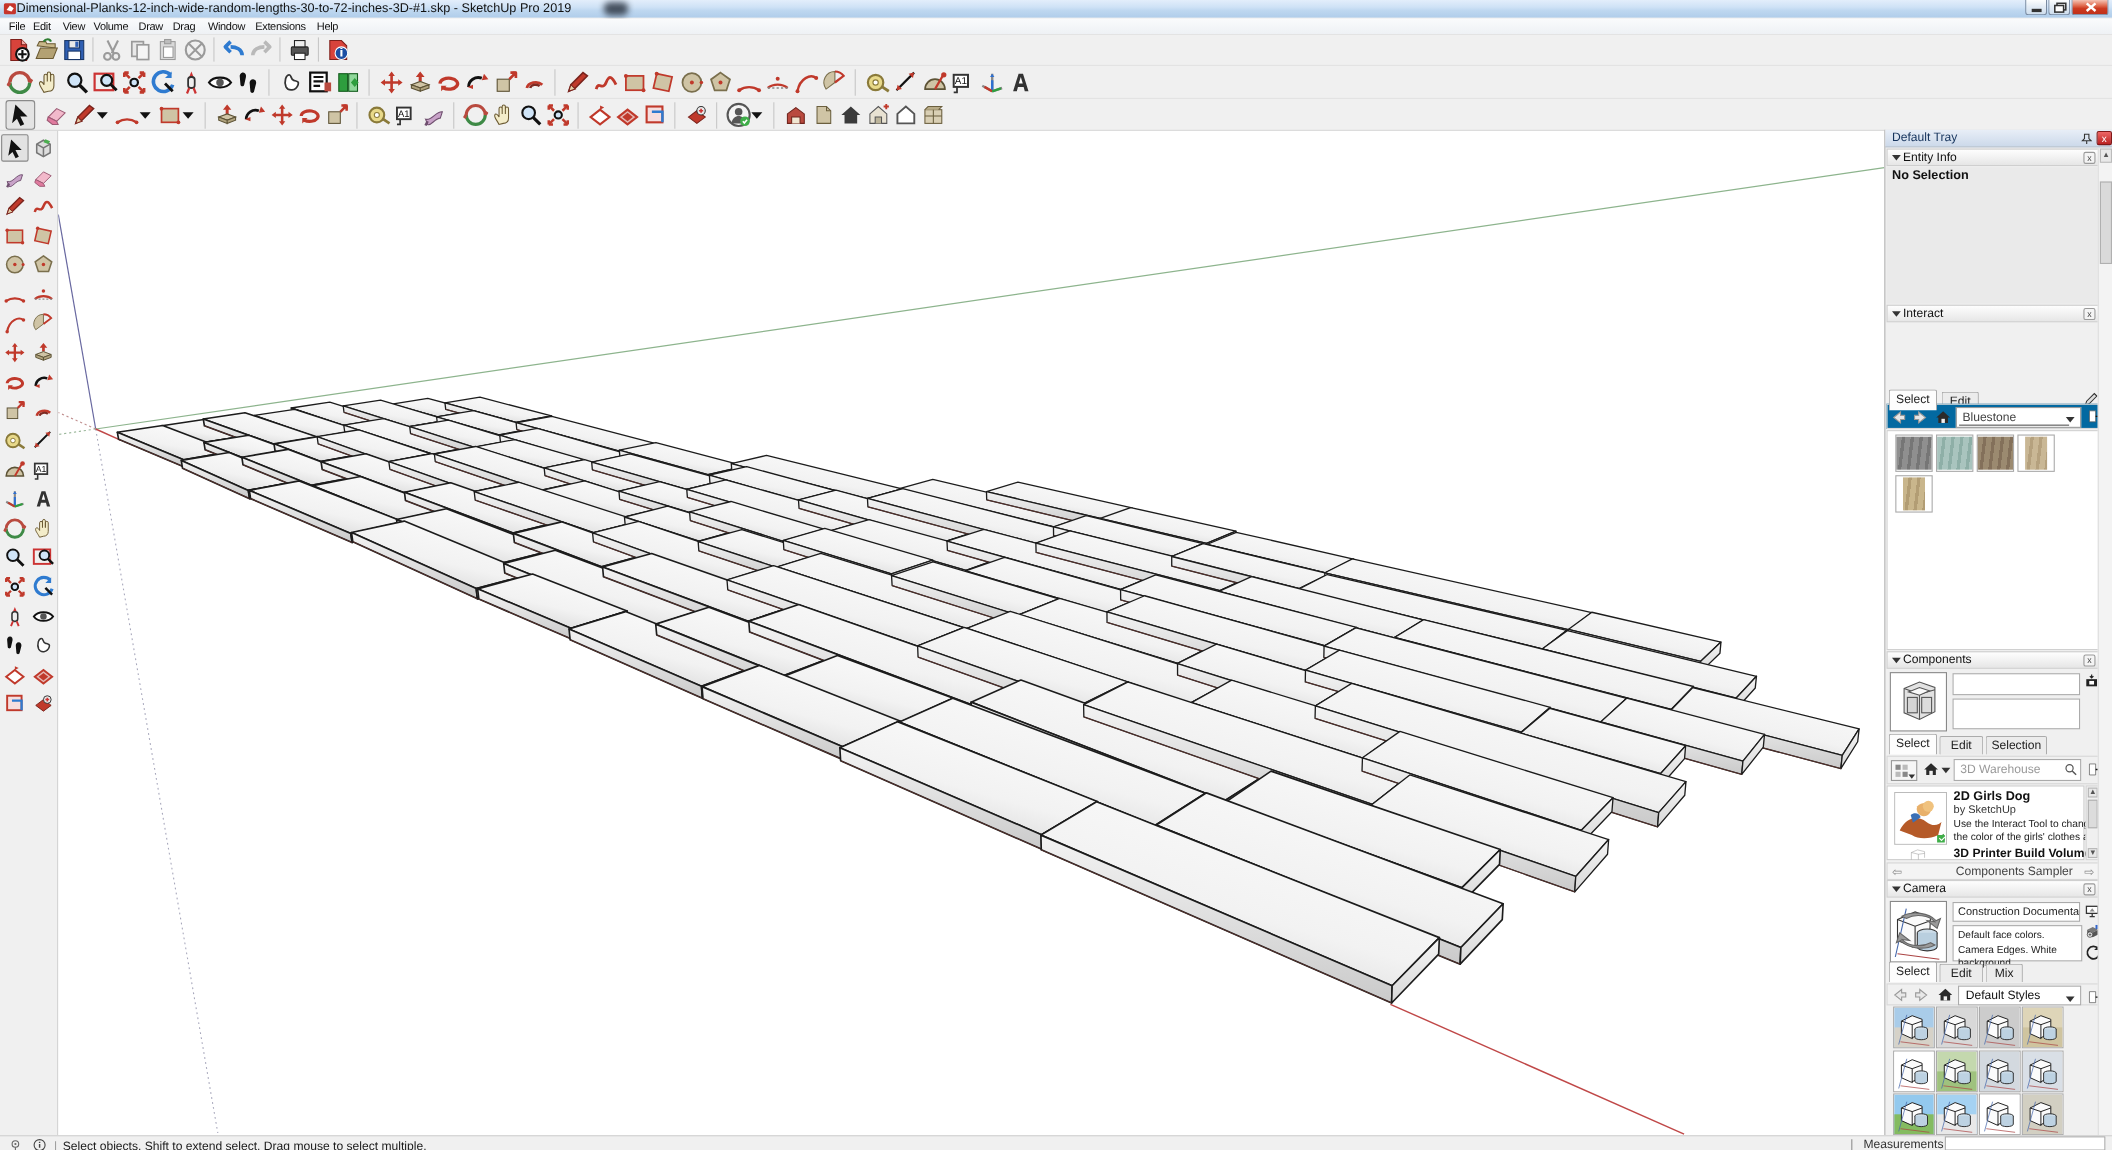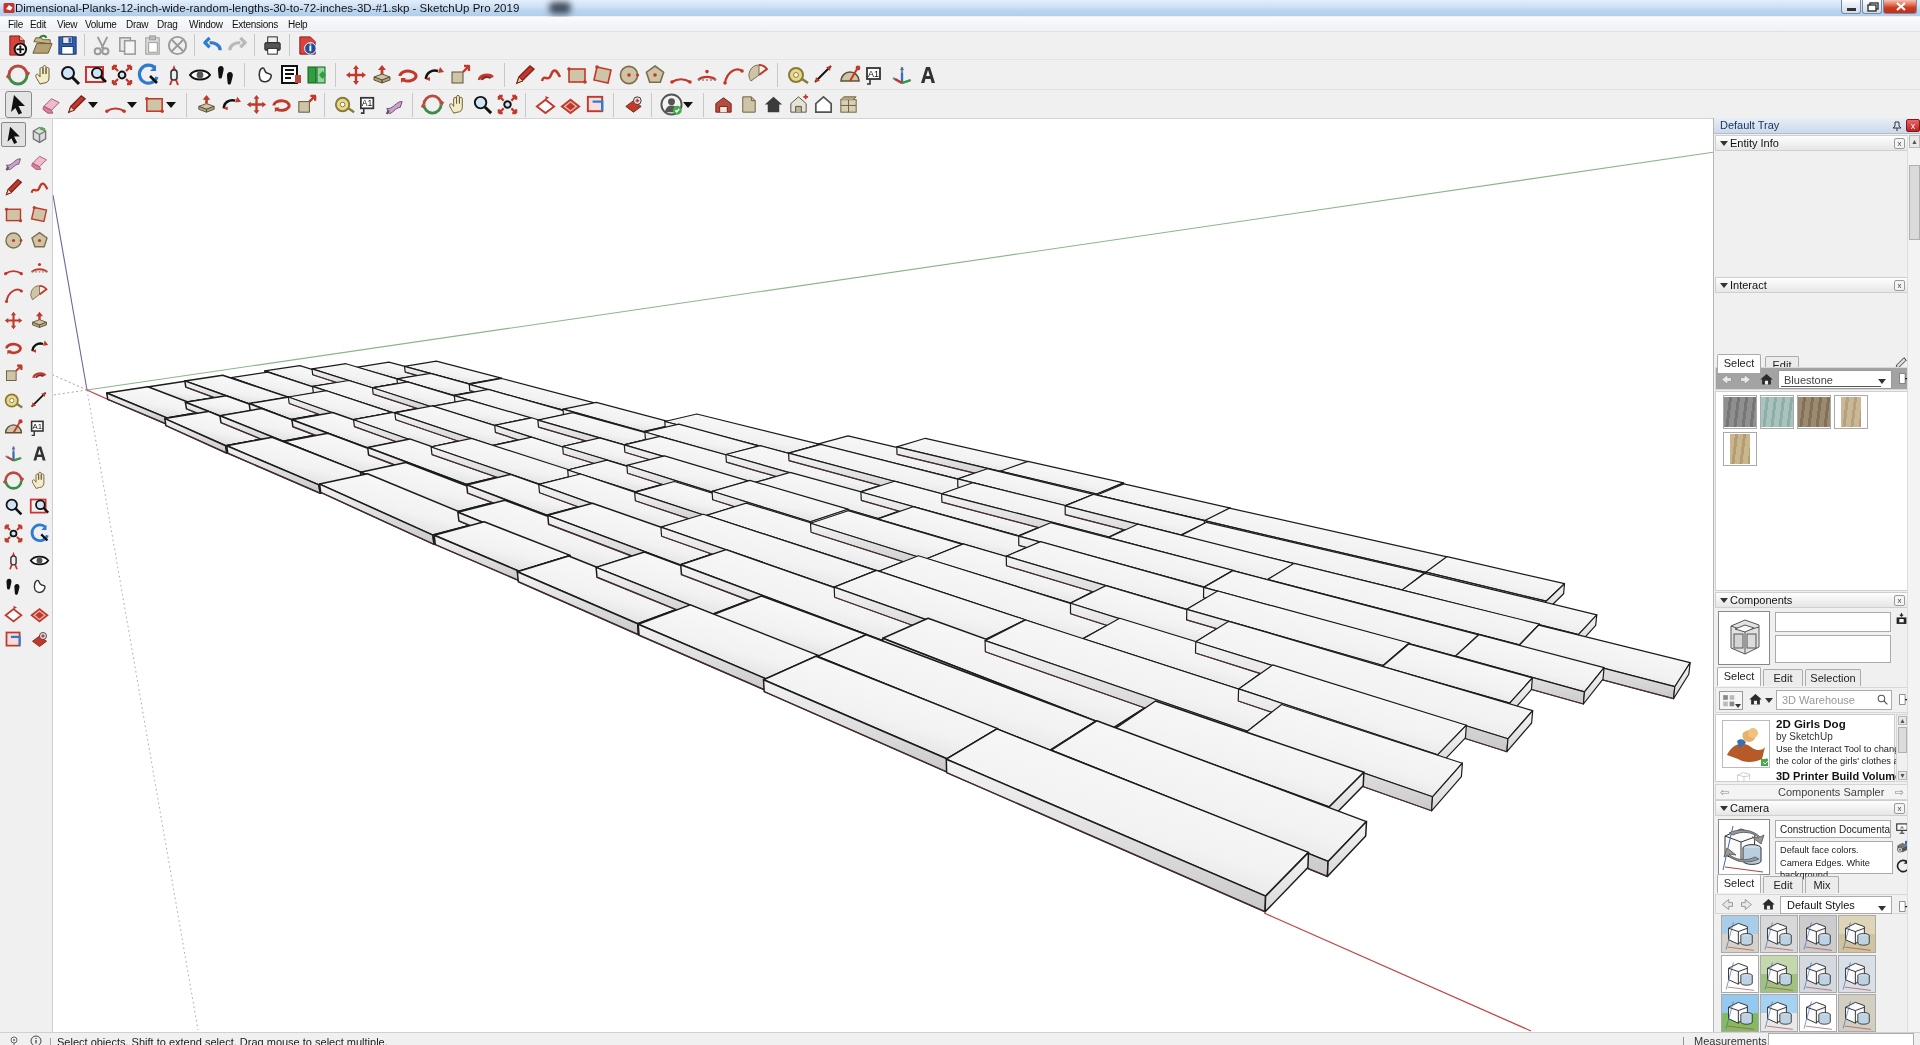--- a/index.html
+++ b/index.html
@@ -998,32 +998,35 @@
       <svg style="position:absolute;left:178px;top:3px" width="10" height="10" viewBox="0 0 10 10">
         <path d="M3 1h4v4l2 2H1l2-2zM5 7v3" stroke="#333" fill="none"></path>
       </svg>
       <div style="position:absolute;right:1px;top:1px;width:14px;height:13px;background:linear-gradient(#e66,#b22);border:1px solid #801818;border-radius:2px;color:#fff;font-size:9px;text-align:center;line-height:12px">x</div>
     </div>
     <div class="trayhdr" style="top:17px;left:1px">
       <div class="arr"></div>
       <span class="tt">Entity Info</span>
       <div class="xb">x</div>
     </div>
+    <div style="position:absolute;left:1px;top:34px;width:194px;height:124px;background:#eaeaea">
+      <span style="position:absolute;left:5px;top:2px;font-weight:bold;color:#111;font-size:11.5px">No Selection</span>
+    </div>
     <div class="trayhdr" style="top:159px;left:1px">
       <div class="arr"></div>
       <span class="tt">Interact</span>
       <div class="xb">x</div>
     </div>
     <div class="tab active" style="left:3px;top:236px;width:44px">Select</div>
     <div class="tab" style="left:51px;top:238px;width:34px">Edit</div>
     <svg style="position:absolute;left:180px;top:238px" width="14" height="14" viewBox="0 0 24 24">
       <path d="M3 21l6-2L21 7l-4-4L5 15z" fill="#ddd" stroke="#333" stroke-width="1.6"></path>
       <path d="M17 3l4 4" stroke="#333"></path>
     </svg>
-    <div style="position:absolute;left:1px;top:249px;width:194px;height:23px;background:#a3a3a3;border:1px solid #d8d8d8">
+    <div style="position:absolute;left:1px;top:249px;width:194px;height:23px;background:#0369a1;border:1px solid #d8d8d8">
       <svg class="navarr" style="left:3px;top:4px" viewBox="0 0 24 24">
         <path d="M14 4L4 12l10 8v-5h6V9h-6z" fill="#e8e8e8" stroke="#999" stroke-width="1.6"></path>
       </svg>
       <svg class="navarr" style="left:22px;top:4px" viewBox="0 0 24 24">
         <path d="M10 4l10 8-10 8v-5H4V9h6z" fill="#e8e8e8" stroke="#999" stroke-width="1.6"></path>
       </svg>
       <svg class="navarr" style="left:43px;top:4px" viewBox="0 0 24 24">
         <path d="M2 12L12 3l10 9h-3v8H5v-8z" fill="#2b2b2b"></path>
         <rect x="9.5" y="14" width="5" height="6" fill="#f0f0f0"></rect>
       </svg>

